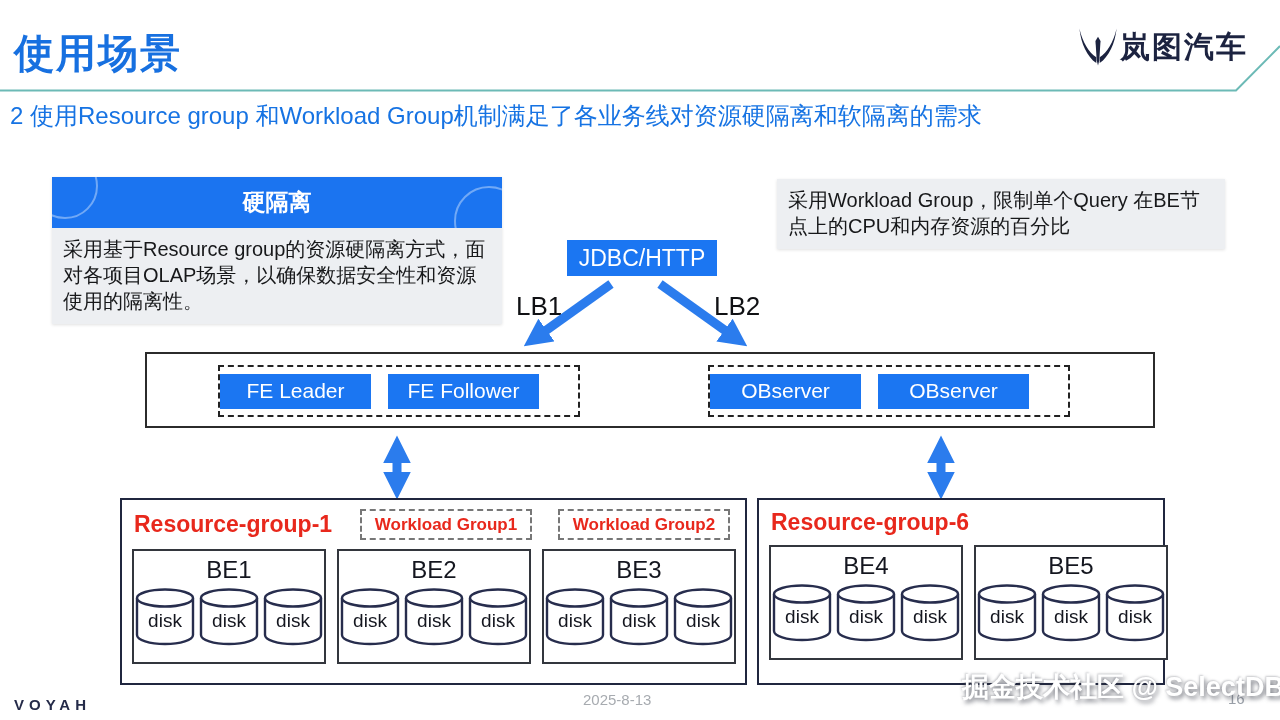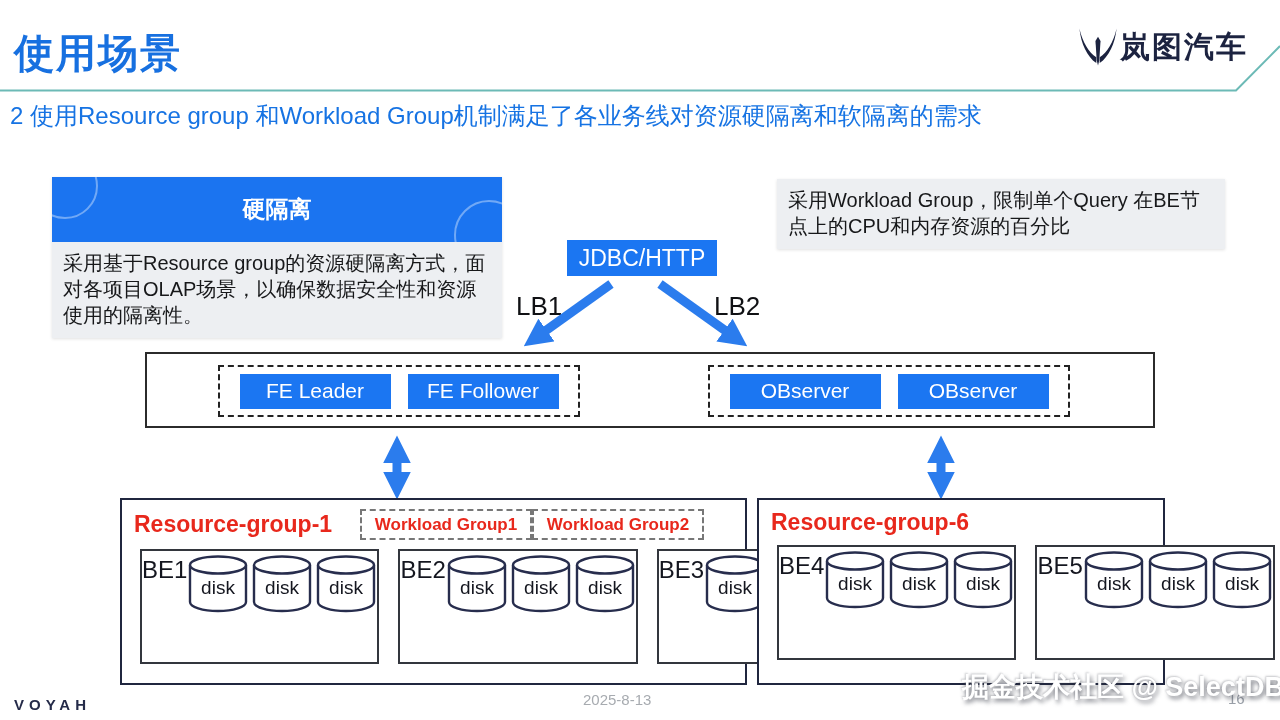--- a/index.html
+++ b/index.html
@@ -18,21 +18,21 @@
   .divider-svg{position:absolute;left:0;top:0;width:1280px;height:720px;pointer-events:none;}
   .subtitle{
     position:absolute;left:10px;top:100px;width:1150px;
     font-size:24px;color:#1673e3;font-weight:500;
   }
   
   .card{position:absolute;box-shadow:0 1px 3px rgba(0,0,0,.12);}
   .card-hard{left:52px;top:177px;width:450px;}
   .card-soft{left:777px;top:179px;width:448px;}
   .card-head{
-    position:relative;height:65px;background:#1b74f0;color:#ffffff;
+    position:relative;height:51px;background:#1b74f0;color:#ffffff;
     display:flex;align-items:center;justify-content:center;
     font-size:23px;font-weight:bold;overflow:hidden;
   }
   .card-head::before{
     content:'';position:absolute;left:-20px;top:-24px;width:62px;height:62px;
     border:2px solid rgba(255,255,255,.38);border-radius:50%;
   }
   .card-head::after{
     content:'';position:absolute;right:-22px;bottom:-28px;width:66px;height:66px;
     border:2px solid rgba(255,255,255,.38);border-radius:50%;
@@ -50,49 +50,49 @@
   .lb-label{position:absolute;font-size:26px;color:#101114;}
   .lb1{left:516px;top:291px;}
   .lb2{left:714px;top:291px;}
   
   .fe-container{
     position:absolute;left:145px;top:352px;width:1006px;height:72px;
     border:2px solid #2b2b2b;background:#fff;
   }
   .fe-group{
     position:absolute;top:11px;height:48px;width:358px;
-    border:2px dashed #222;display:flex;align-items:center;justify-content:center;gap:17px;
+    border:2px dashed #222;display:flex;align-items:center;justify-content:flex-start;gap:17px;
   }
   .fe-group-left{left:71px;}
   .fe-group-right{left:561px;}
   .fe-btn{
     width:151px;height:35px;background:#1b76f2;color:#fff;
     font-size:21px;display:flex;align-items:center;justify-content:center;
   }
   
   .rg{
     position:absolute;top:498px;height:183px;border:2px solid #20263f;background:#fff;
   }
   .rg1{left:120px;width:623px;}
   .rg2{left:757px;width:404px;}
   .rg-head{display:flex;align-items:center;padding:9px 4px 0 12px;}
   .rg-name{font-size:23px;font-weight:bold;color:#e8281c;}
   .rg1 .rg-name{width:226px;}
   .rg2 .rg-name{width:232px;}
-  .wg-wrap{display:flex;justify-content:space-between;}
+  .wg-wrap{display:flex;gap:26px;justify-content:space-between;}
   .wg-box{
     border:2px dashed #777;color:#e8281c;font-size:17px;font-weight:bold;
     height:27px;display:flex;align-items:center;justify-content:center;
   }
   .rg1 .wg-box{width:168px;}
   .rg2 .wg-box{width:151px;}
   .be-row{display:flex;gap:11px;margin:9px 10px 0 10px;}
   .be-box{
     flex:1;height:111px;border:2px solid #33363d;background:#fff;
-    display:flex;flex-direction:row;margin-left:8px;
+    display:flex;flex-direction:column;align-items:center;
   }
   .be-title{font-size:24px;color:#14161f;margin-top:5px;}
   .disk-row{display:flex;gap:2px;margin-top:3px;}
   .disk-row svg{display:block;}
   
   .voyah-brand{
     position:absolute;left:14px;top:696px;
     font-size:15px;font-weight:bold;letter-spacing:5px;color:#252b49;
   }
   .footer-date{position:absolute;left:583px;top:691px;font-size:15px;color:#a7abb0;}

